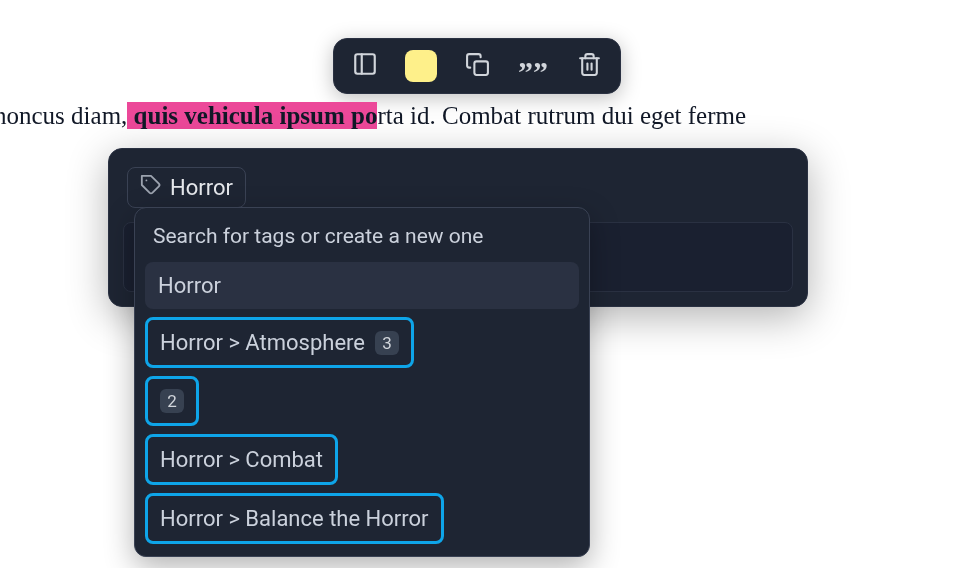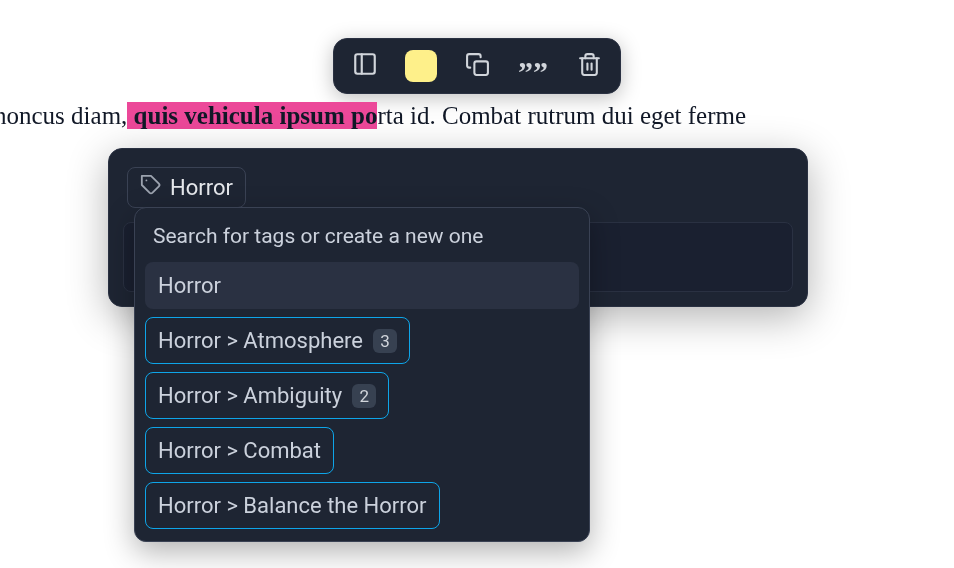--- a/index.html
+++ b/index.html
@@ -120,21 +120,21 @@
     }
     .dropdown-item {
       display: flex;
       align-items: center;
       gap: 10px;
       padding: 10px 12px;
       border-radius: 8px;
       color: #cbd1dc;
       font-size: 22px;
       cursor: pointer;
-      border: 1px solid #0ea5e9;
+      border: 3px solid #0ea5e9;
       margin-bottom: 8px;
       width: fit-content;
     }
     .dropdown-item.selected {
       background: #2a3142;
       width: 100%;
       border: 1px solid transparent;
     }
     .dropdown-item:last-child {
       margin-bottom: 0;
@@ -212,21 +212,20 @@
 <div class="dropdown">
   <div class="dropdown-header">Search for tags or create a new one</div>
   <div class="dropdown-item selected">
     <span>Horror</span>
   </div>
   <div class="dropdown-item">
     <span>Horror &gt; Atmosphere</span>
     <span class="count-badge">3</span>
   </div>
   <div class="dropdown-item">
-    <span>Horror &gt; Ambiguity</span>
     <span class="count-badge">2</span>
   </div>
   <div class="dropdown-item">
     <span>Horror &gt; Combat</span>
   </div>
   <div class="dropdown-item">
     <span>Horror &gt; Balance the Horror</span>
   </div>
 </div>
 

